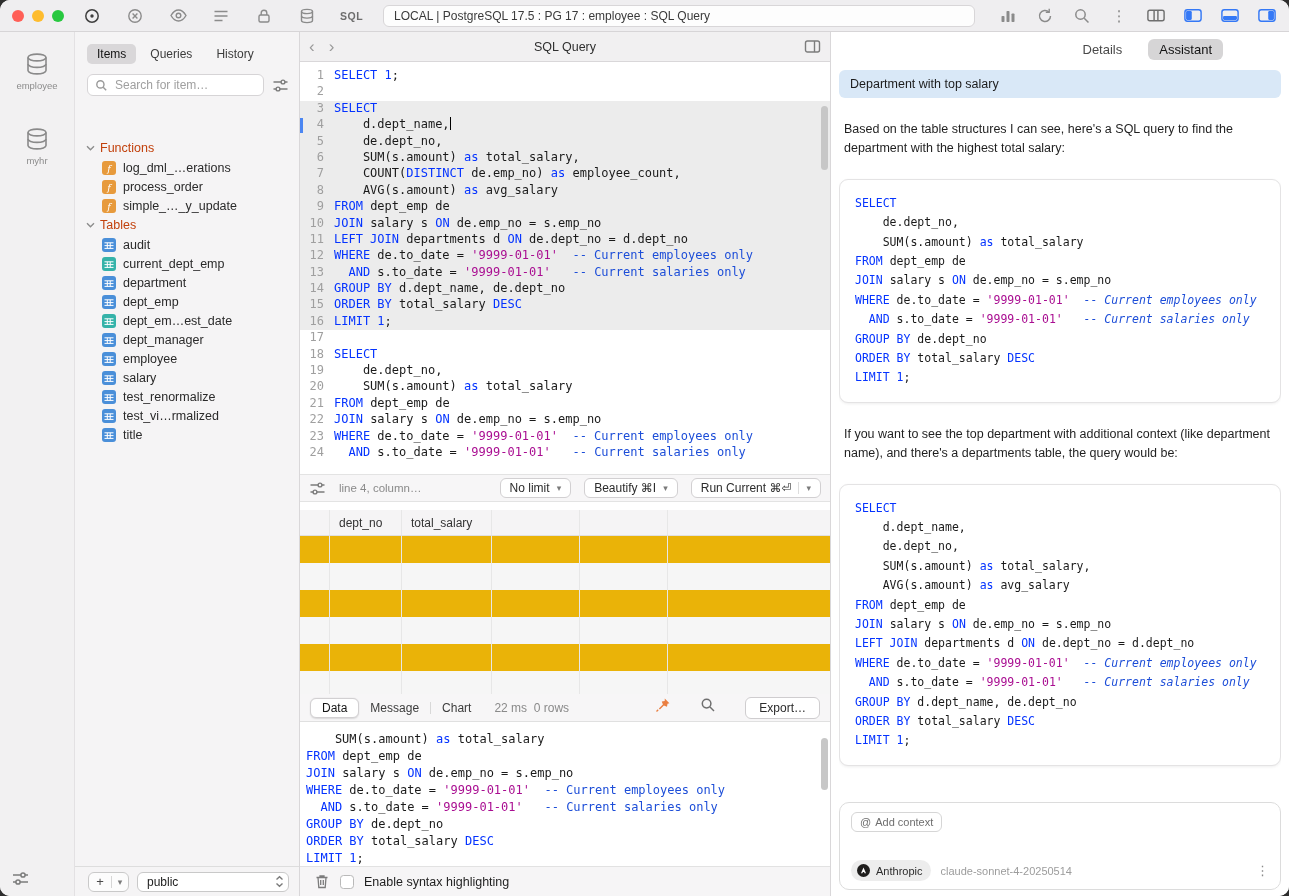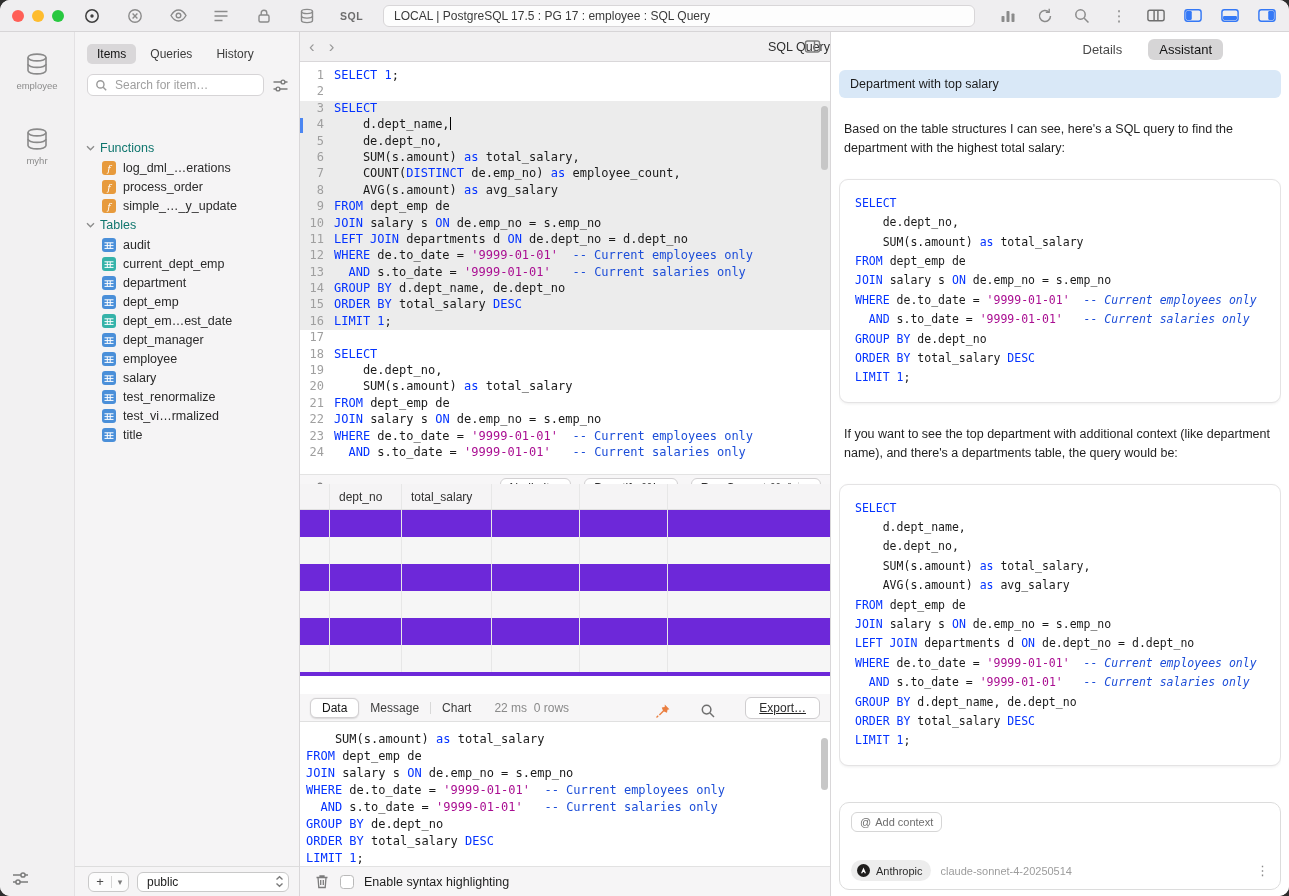--- a/index.html
+++ b/index.html
@@ -31,69 +31,69 @@
   
   .sidebar{position:absolute;top:32px;left:75px;width:225px;bottom:0;background:#f5f4f5;border-right:1px solid #d9d7d9;}
   .side-tabs{display:flex;align-items:center;gap:4px;padding:12px 10px 6px 12px;font-size:12px;color:#3c3c3c;}
   .side-tab{padding:3px 10px;border-radius:5px;cursor:default;}
   .side-tab.active{background:#d9d7d9;color:#141414;}
   .search-row{display:flex;align-items:center;gap:8px;padding:4px 10px 6px 12px;}
   .search-box{flex:1;display:flex;align-items:center;gap:5px;height:22px;background:#fff;border:1px solid #d6d4d6;border-radius:6px;padding:0 7px;}
   .search-box input{border:none;outline:none;background:transparent;font-size:12px;width:100%;color:#333;font-family:"Liberation Sans",sans-serif;}
   .search-box input::placeholder{color:#9f9f9f;}
   .tree{position:absolute;top:104px;left:0;right:0;bottom:30px;overflow:hidden;padding-top:2px;}
-  .tree-sec{display:flex;align-items:center;gap:5px;padding:3px 8px 3px 10px;font-size:12.5px;color:#0f766e;}
+  .tree-sec{display:flex;align-items:center;gap:5px;padding:3px 8px 3px 10px;font-size:12.5px;color:#c2410c;}
   .tree-item{display:flex;align-items:center;gap:7px;padding:2px 8px 2px 26px;font-size:12.5px;color:#2a2a2a;white-space:nowrap;}
   .ticon{display:inline-flex;width:15px;height:15px;align-items:center;justify-content:center;}
   .disc{color:#8d8d8d;display:inline-flex;width:10px;justify-content:center;}
   .side-foot{position:absolute;bottom:0;left:0;right:0;height:30px;border-top:1px solid #ddd;display:flex;align-items:center;gap:8px;padding:0 10px 0 13px;background:#f5f4f5;}
   .add-ctl{display:flex;align-items:center;height:20px;border:1px solid #c9c9c9;border-radius:6px;background:#fcfcfc;color:#4a4a4a;}
   .add-ctl .plus{width:22px;text-align:center;font-size:13px;line-height:18px;}
   .add-ctl .dvd{width:1px;height:12px;background:#d6d6d6;}
   .add-ctl .caret-dn{width:16px;text-align:center;font-size:9px;color:#7b7b7b;}
   .schema-select{flex:1;display:flex;align-items:center;justify-content:space-between;height:20px;border:1px solid #c9c9c9;border-radius:6px;background:#fff;padding:0 4px 0 9px;font-size:12px;color:#222;}
 
   
   .main{position:absolute;top:32px;left:300px;width:530px;bottom:0;background:#fff;}
   .main-head{position:absolute;top:0;left:0;right:0;height:30px;background:#f1f0f1;border-bottom:1px solid #d9d7d9;display:flex;align-items:center;padding:0 9px;}
   .nav-arrows{display:flex;gap:14px;color:#9a9a9a;font-size:17px;line-height:1;}
-  .main-title{position:absolute;left:0;right:0;text-align:right;font-size:12.5px;color:#2f2f2f;pointer-events:none;}
+  .main-title{position:absolute;left:0;right:0;text-align:center;font-size:12.5px;color:#2f2f2f;pointer-events:none;}
   .main-head .right-ic{margin-left:auto;z-index:2;}
 
   .editor{position:absolute;top:30px;left:0;right:0;height:412px;background:#fff;overflow:hidden;padding-top:6px;}
   .ed-line{height:16.4px;line-height:16.4px;font:12px "DejaVu Sans Mono",monospace;white-space:pre;position:relative;}
   .ed-line .ln{display:inline-block;width:34px;padding-right:10px;text-align:right;color:#9f9f9f;}
   .ed-line.sel{background:#ececec;}
   .ed-line.cur::before{content:"";position:absolute;left:0;top:1px;bottom:1px;width:3px;background:#4b86f2;}
   .tk-k{color:#0433ff;}.tk-s{color:#a90d91;}.tk-c{color:#1d4ed8;}.tk-n{color:#0433ff;}.tk-t{color:#1a1a1a;}
   .caret{display:inline-block;width:1.5px;height:13px;background:#000;vertical-align:-2px;}
   .vthumb{position:absolute;right:2px;width:7px;background:#c7c7c7;border-radius:4px;}
 
   .statusbar{position:absolute;top:442px;left:0;right:0;height:28px;background:#f7f6f7;border-top:1px solid #e3e3e3;border-bottom:1px solid #e3e3e3;
     display:flex;align-items:center;gap:13px;padding:0 9px;font-size:12px;}
   .pos-text{color:#8a8a8a;font-size:11.5px;margin-right:auto;white-space:nowrap;}
   .sbtn{display:inline-flex;align-items:center;gap:7px;height:20px;background:#fff;border:1px solid #d2d0d2;border-radius:6px;padding:0 9px;color:#2c2c2c;white-space:nowrap;}
   .sbtn .caret-dn{font-size:9px;color:#7b7b7b;}
   .sbtn .dvd{width:1px;height:12px;background:#ddd;}
 
-  .grid{position:absolute;top:452px;left:0;right:0;height:192px;background:#6d28d9;overflow:hidden;}
+  .grid{position:absolute;top:478px;left:0;right:0;height:192px;background:#eab308;overflow:hidden;}
   .ghead{display:flex;height:26px;background:#f5f4f5;border-bottom:1px solid #e0e0e0;font-size:12px;color:#333;}
   .gcell{border-right:1px solid #e7e7e7;padding:0 9px;display:flex;align-items:center;white-space:nowrap;overflow:hidden;}
   .gut{width:30px;padding:0;}.c1{width:72px;}.c2{width:90px;}.e{width:88px;}
   .filler{flex:1;border-right:none;}
   .grow{display:flex;height:27px;}
   .grow.alt{background:#f6f6f6;}
 
   .res-bar{position:absolute;top:662px;left:0;right:0;height:28px;background:#f7f6f7;border-bottom:1px solid #e0e0e0;display:flex;align-items:center;gap:8px;padding:0 10px;}
   .seg{display:flex;align-items:center;}
   .seg .tab{font-size:12px;color:#3c3c3c;padding:2px 11px;cursor:default;}
   .seg .tab.active{background:#fff;border:1px solid #d2d0d2;border-radius:6px;box-shadow:0 .5px 1.5px rgba(0,0,0,.12);color:#141414;}
   .seg .sdvd{width:1px;height:12px;background:#d8d8d8;}
   .res-status{color:#8a8a8a;font-size:12px;margin-left:4px;white-space:nowrap;}
-  .res-right{margin-left:auto;display:flex;align-items:flex-end;gap:29px;text-decoration:underline;}
+  .res-right{margin-left:auto;display:flex;align-items:flex-start;gap:29px;}
   .export-btn{height:22px;display:inline-flex;align-items:center;background:#fff;border:1px solid #cfcdcf;border-radius:6px;padding:0 13px;font-size:12px;color:#2c2c2c;}
 
   .msg{position:absolute;top:690px;left:0;right:0;height:144px;background:#fff;overflow:hidden;padding:9px 0 0 6px;}
   .msg-line{font:12px "DejaVu Sans Mono",monospace;line-height:17px;white-space:pre;}
 
   .main-foot{position:absolute;bottom:0;left:0;right:0;height:30px;background:#f6f5f6;border-top:1px solid #e2e2e2;display:flex;align-items:center;gap:10px;padding:0 14px;}
   .checkbox{width:14px;height:14px;border:1px solid #b9b9b9;border-radius:3.5px;background:#fff;display:inline-block;}
   .foot-label{font-size:12.5px;color:#1e1e1e;}
 
   

